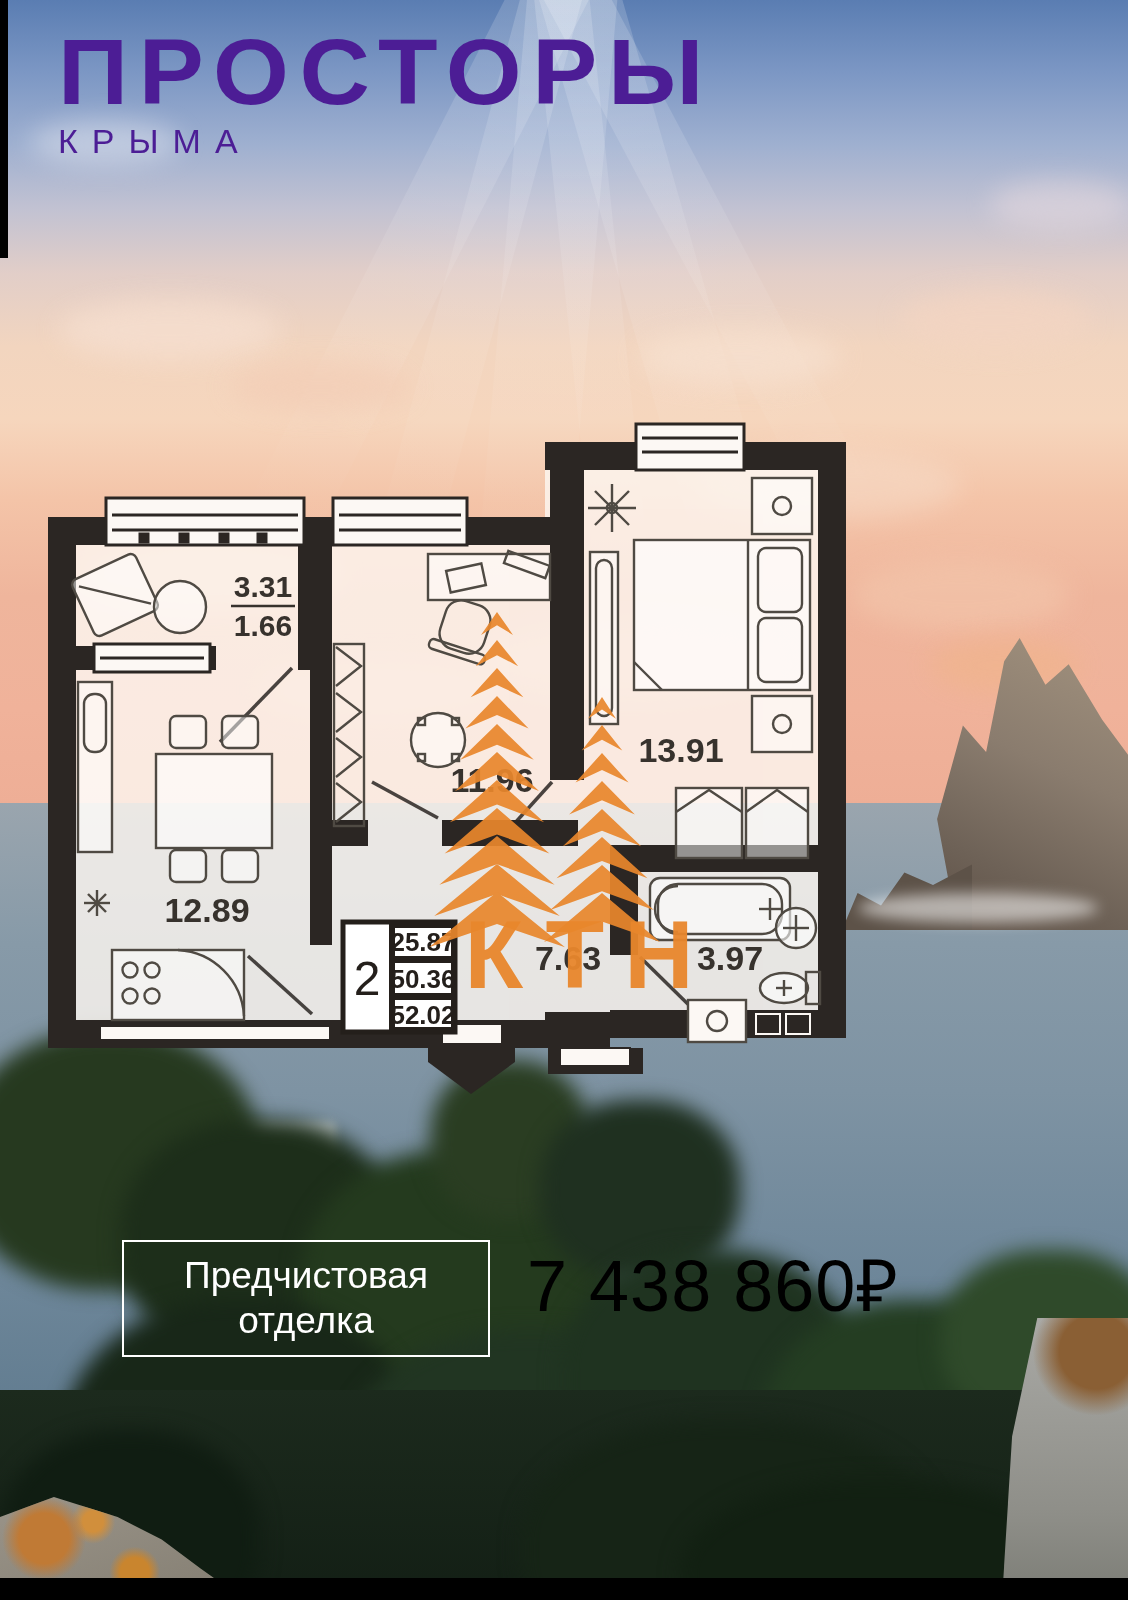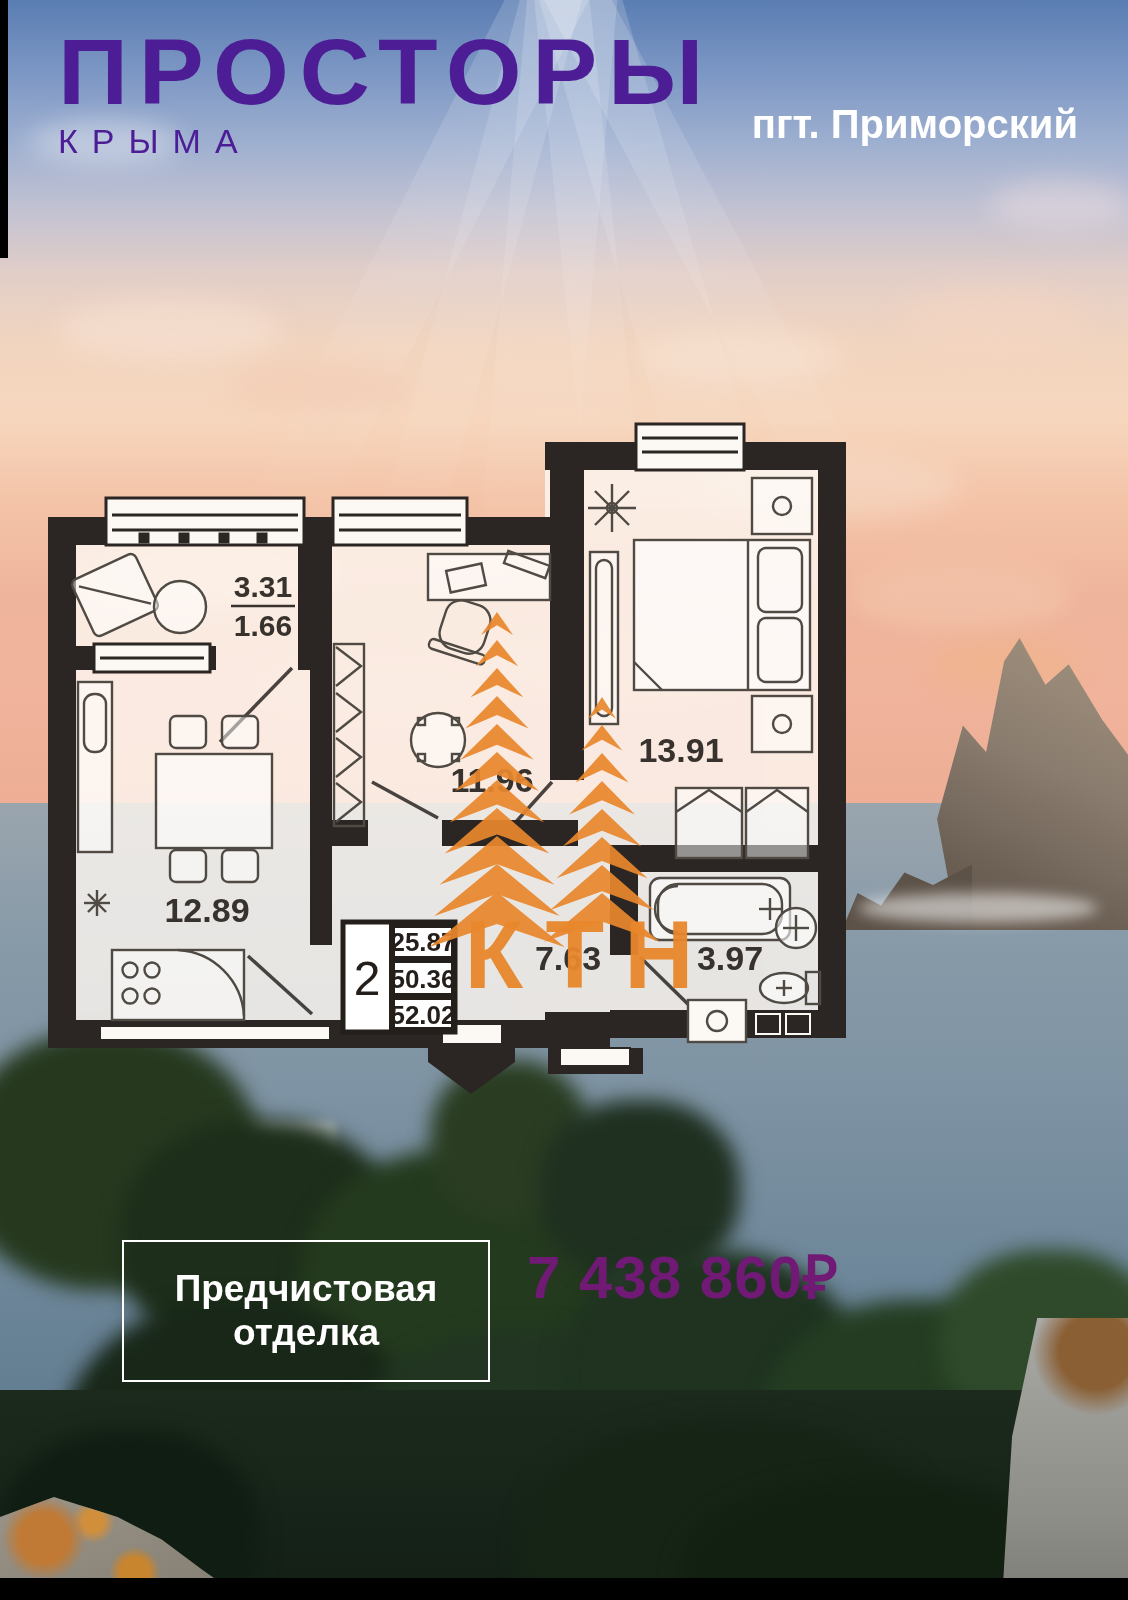--- a/index.html
+++ b/index.html
@@ -43,25 +43,25 @@
   
   .logo{position:absolute;left:58px;top:26px;color:#4c1d95;}
   .logo-title{font-size:92px;font-weight:700;letter-spacing:10px;line-height:1;
               transform:scaleX(1.06);transform-origin:left center;white-space:nowrap;}
   .logo-sub{font-size:34px;font-weight:400;letter-spacing:14px;margin-top:4px;}
   .location{position:absolute;right:50px;top:102px;color:#fff;font-size:40px;font-weight:700;}
   
   svg.plan{position:absolute;left:0;top:0;width:1128px;height:1600px;}
   .room-label{font-family:"Liberation Sans",sans-serif;fill:#37322d;font-weight:600;}
   
-  .finish-box{position:absolute;left:122px;top:1240px;width:368px;height:142px;
+  .finish-box{position:absolute;left:122px;top:1240px;width:368px;height:117px;
       border:2.5px solid #fff;display:flex;flex-direction:column;justify-content:center;
-      align-items:center;color:#fff;font-size:37px;line-height:1.2;font-weight:700;text-align:center;}
-  .price{position:absolute;left:527px;top:1234px;color:#701a75;font-size:60px;
-      font-weight:700;letter-spacing:1px;white-space:nowrap;}
+      align-items:center;color:#fff;font-size:37px;line-height:1.2;font-weight:400;text-align:center;}
+  .price{position:absolute;left:527px;top:1234px;color:#000000;font-size:72px;
+      font-weight:400;letter-spacing:1px;white-space:nowrap;}
 </style>
 </head>
 <body>
 
 <div class="canvas">
 
   <div class="bg">
     <div class="sky"></div>
     <div class="ray" style="left:500px;width:60px;transform:rotate(-28deg);"></div>
     <div class="ray" style="left:515px;width:80px;transform:rotate(-16deg);"></div>
@@ -104,21 +104,20 @@
     <div class="rock-left"></div>
     <div class="rock-right"></div>
     <div class="black-sliver"></div>
     <div class="black-bar"></div>
   </div>
 
   <div class="logo">
     <div class="logo-title">ПРОСТОРЫ</div>
     <div class="logo-sub">КРЫМА</div>
   </div>
-  <div class="location">пгт. Приморский</div>
 
   <svg class="plan" viewBox="0 0 1128 1600">
 
     <g opacity="0.82">
       <rect x="48" y="517" width="530" height="531" fill="#fdf6f0"></rect>
       <rect x="545" y="442" width="301" height="596" fill="#fdf6f0"></rect>
     </g>
 
     <g fill="#2b2623">
       <rect x="48" y="517" width="532" height="28"></rect>

